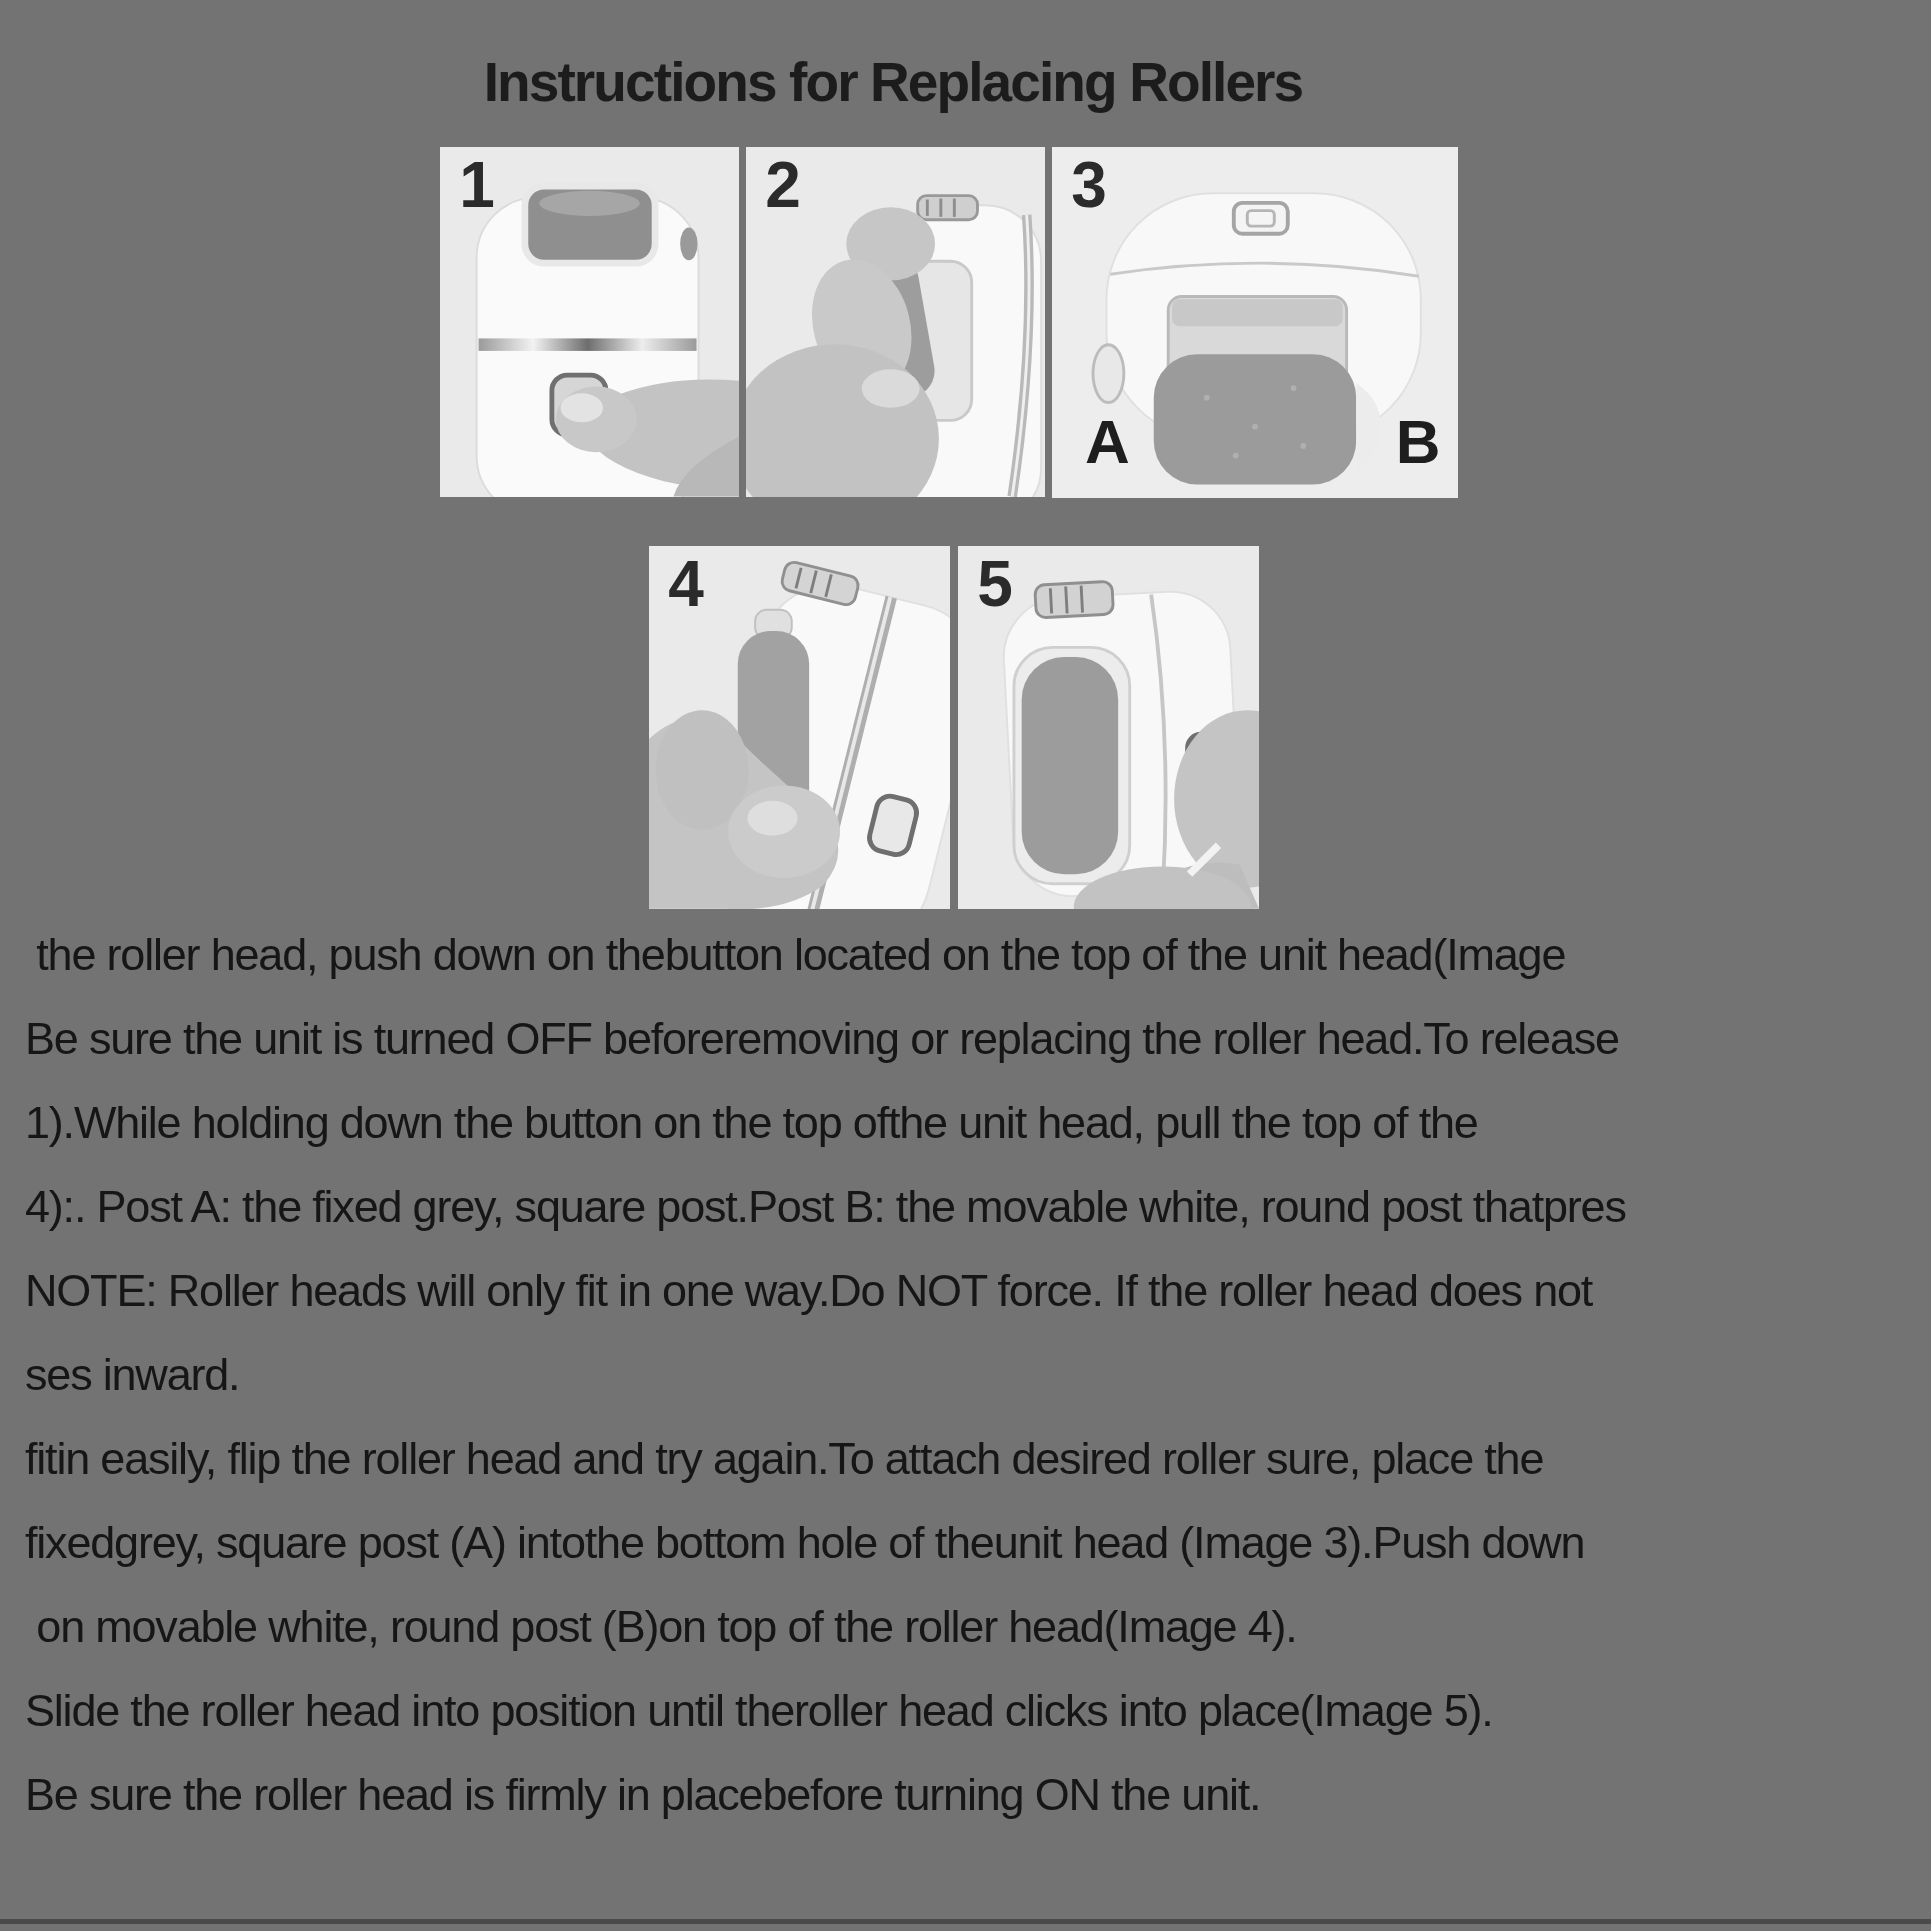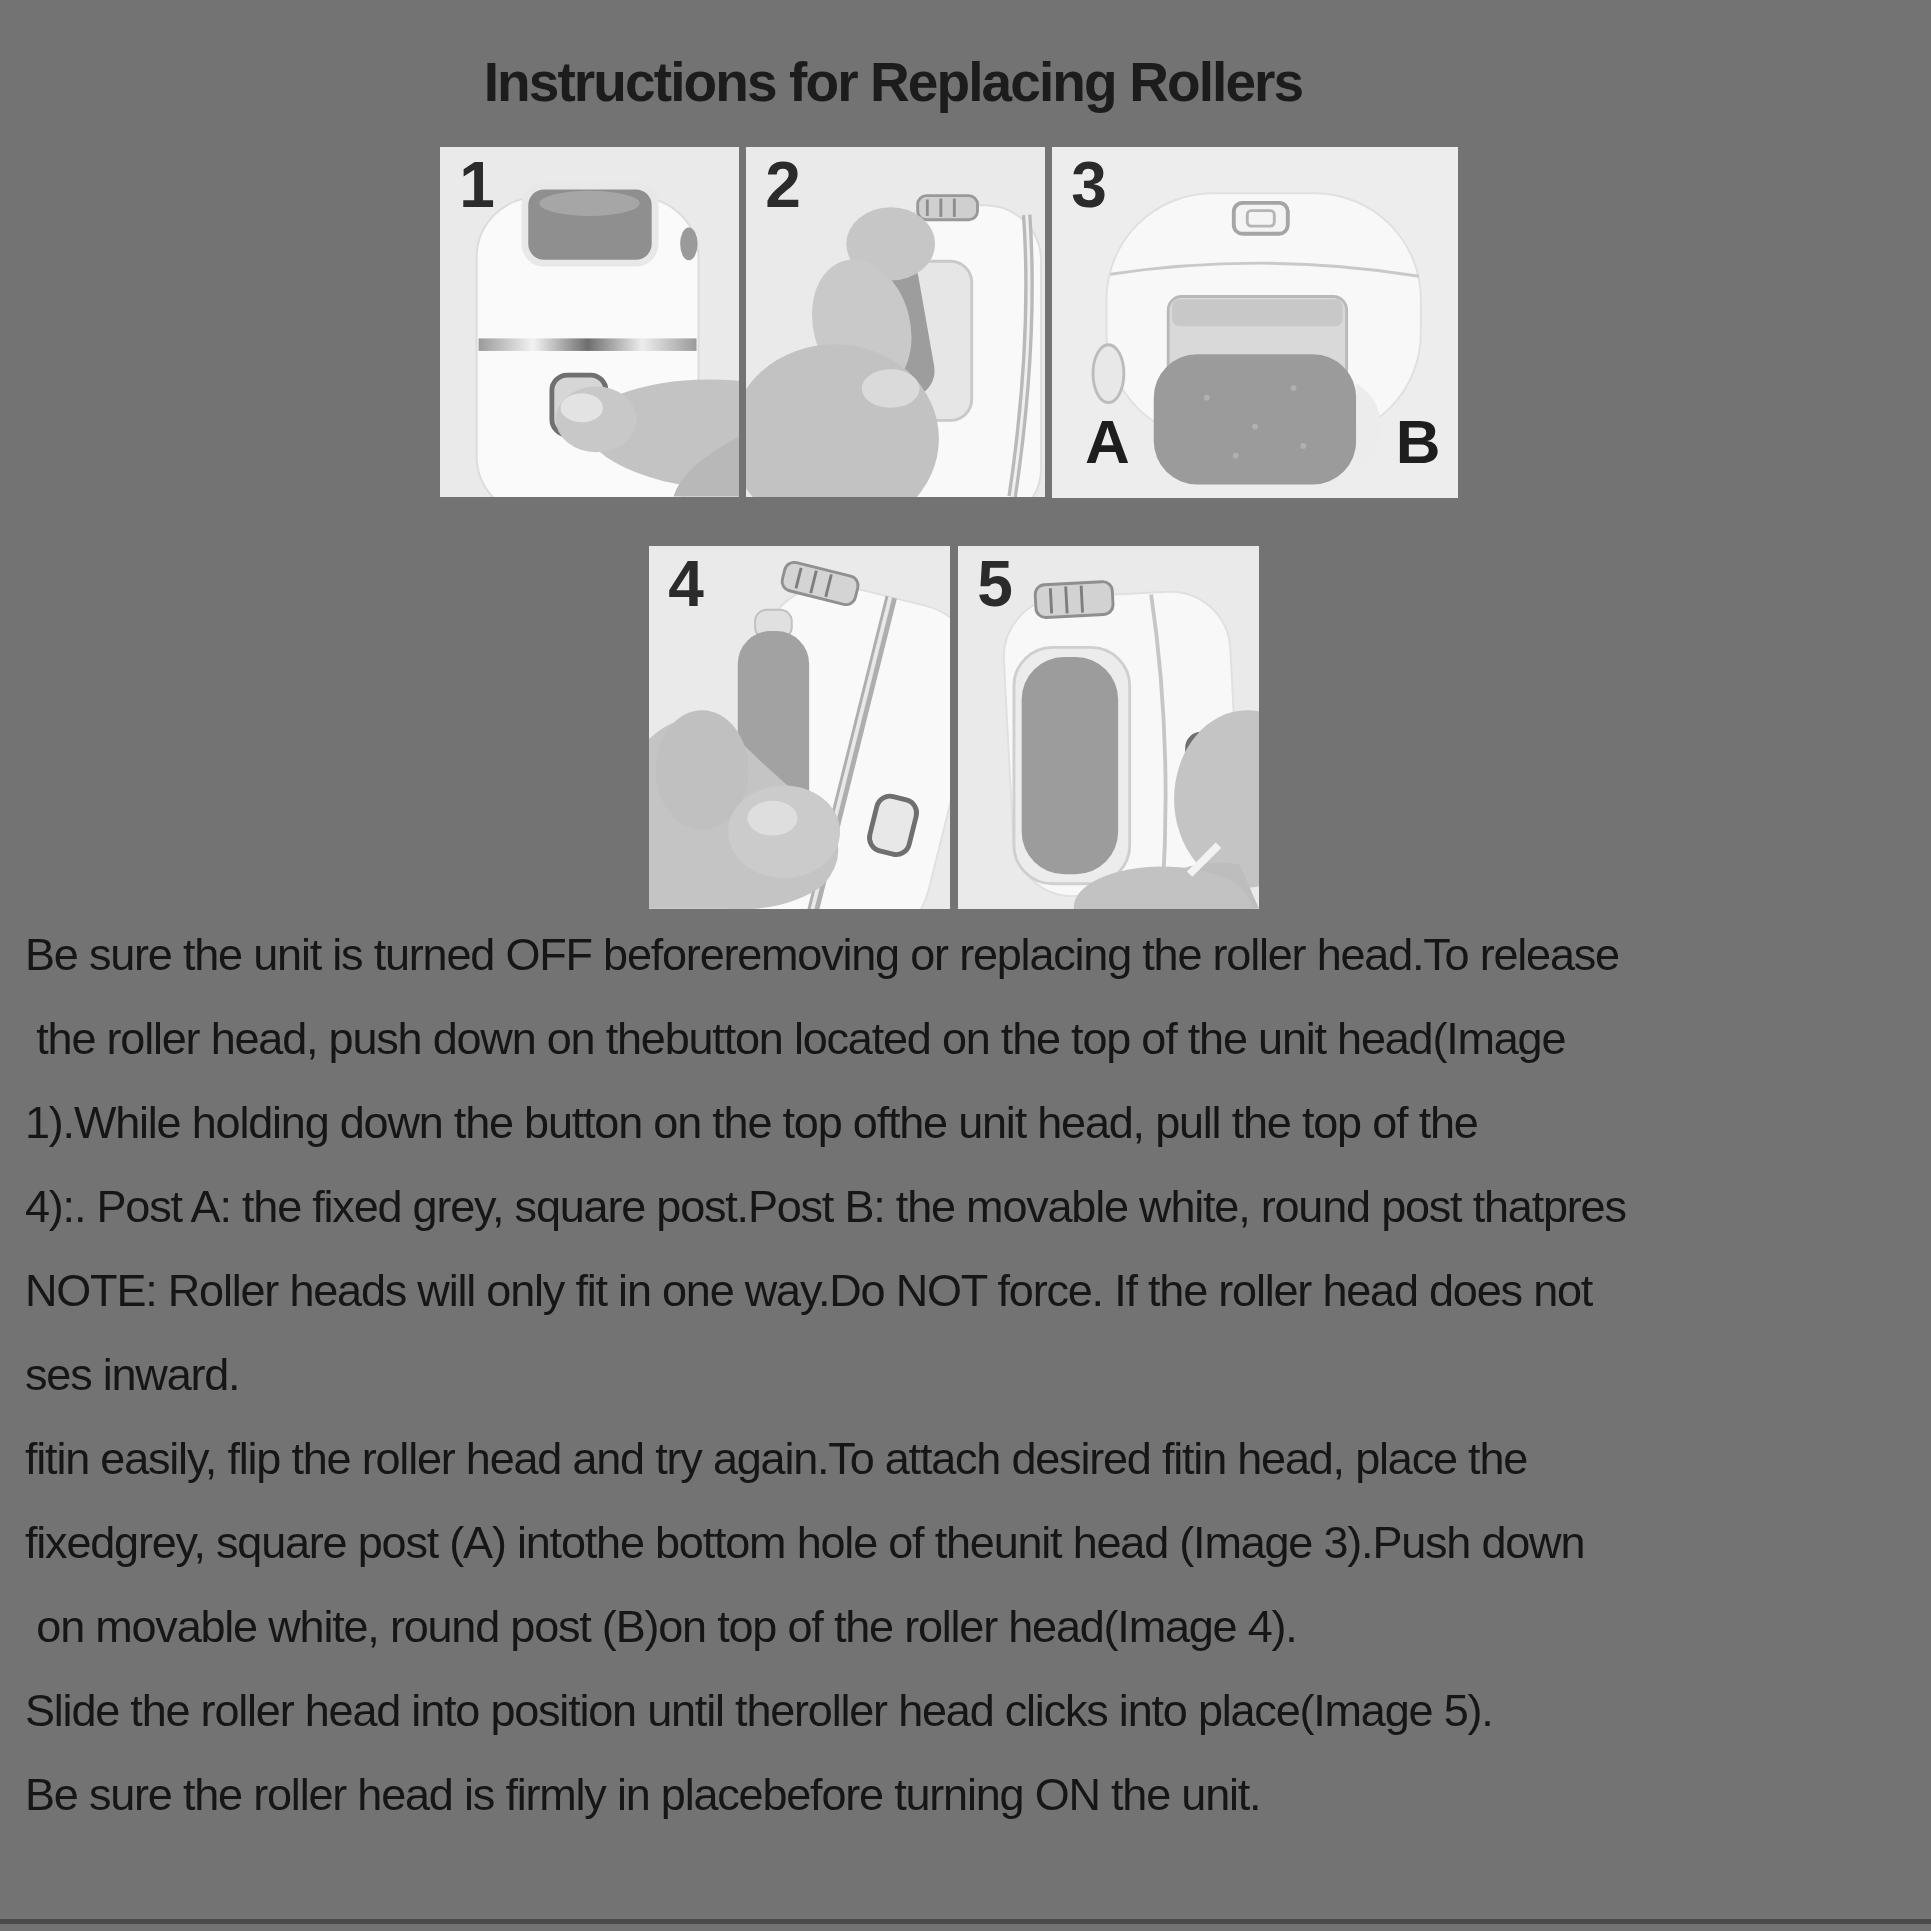--- a/index.html
+++ b/index.html
@@ -162,27 +162,27 @@
       <rect x="66" y="115" width="100" height="225" rx="44" fill="#9c9c9c"></rect>
       <rect x="238" y="195" width="40" height="62" rx="14" fill="#e6e6e6" stroke="#6f6f6f" stroke-width="5"></rect>
       <ellipse cx="300" cy="262" rx="76" ry="92" fill="#c4c4c4"></ellipse>
       <path d="M 180 376 Q 222 318 292 330 L 312 376 Z" fill="#bdbdbd"></path>
       <ellipse cx="212" cy="374" rx="92" ry="42" fill="#c2c2c2"></ellipse>
       <path d="M 240 340 L 270 310" stroke="#f2f2f2" stroke-width="8"></path>
     </svg>
   </figure>
 
   <div class="bodytext">
+    <div class="line"> the roller head, push down on thebutton located on the top of the unit head(Image</div>
     <div class="line">Be sure the unit is turned OFF beforeremoving or replacing the roller head.To release</div>
-    <div class="line"> the roller head, push down on thebutton located on the top of the unit head(Image</div>
     <div class="line">1).While holding down the button on the top ofthe unit head, pull the top of the</div>
     <div class="line">4):. Post A: the fixed grey, square post.Post B: the movable white, round post thatpres</div>
     <div class="line">NOTE: Roller heads will only fit in one way.Do NOT force. If the roller head does not</div>
     <div class="line">ses inward.</div>
-    <div class="line">fitin easily, flip the roller head and try again.To attach desired fitin head, place the</div>
+    <div class="line">fitin easily, flip the roller head and try again.To attach desired roller sure, place the</div>
     <div class="line">fixedgrey, square post (A) intothe bottom hole of theunit head (Image 3).Push down</div>
     <div class="line"> on movable white, round post (B)on top of the roller head(Image 4).</div>
     <div class="line">Slide the roller head into position until theroller head clicks into place(Image 5).</div>
     <div class="line">Be sure the roller head is firmly in placebefore turning ON the unit.</div>
   </div>
 
   <div class="bottom-rule"></div>
 
 </div>
 

